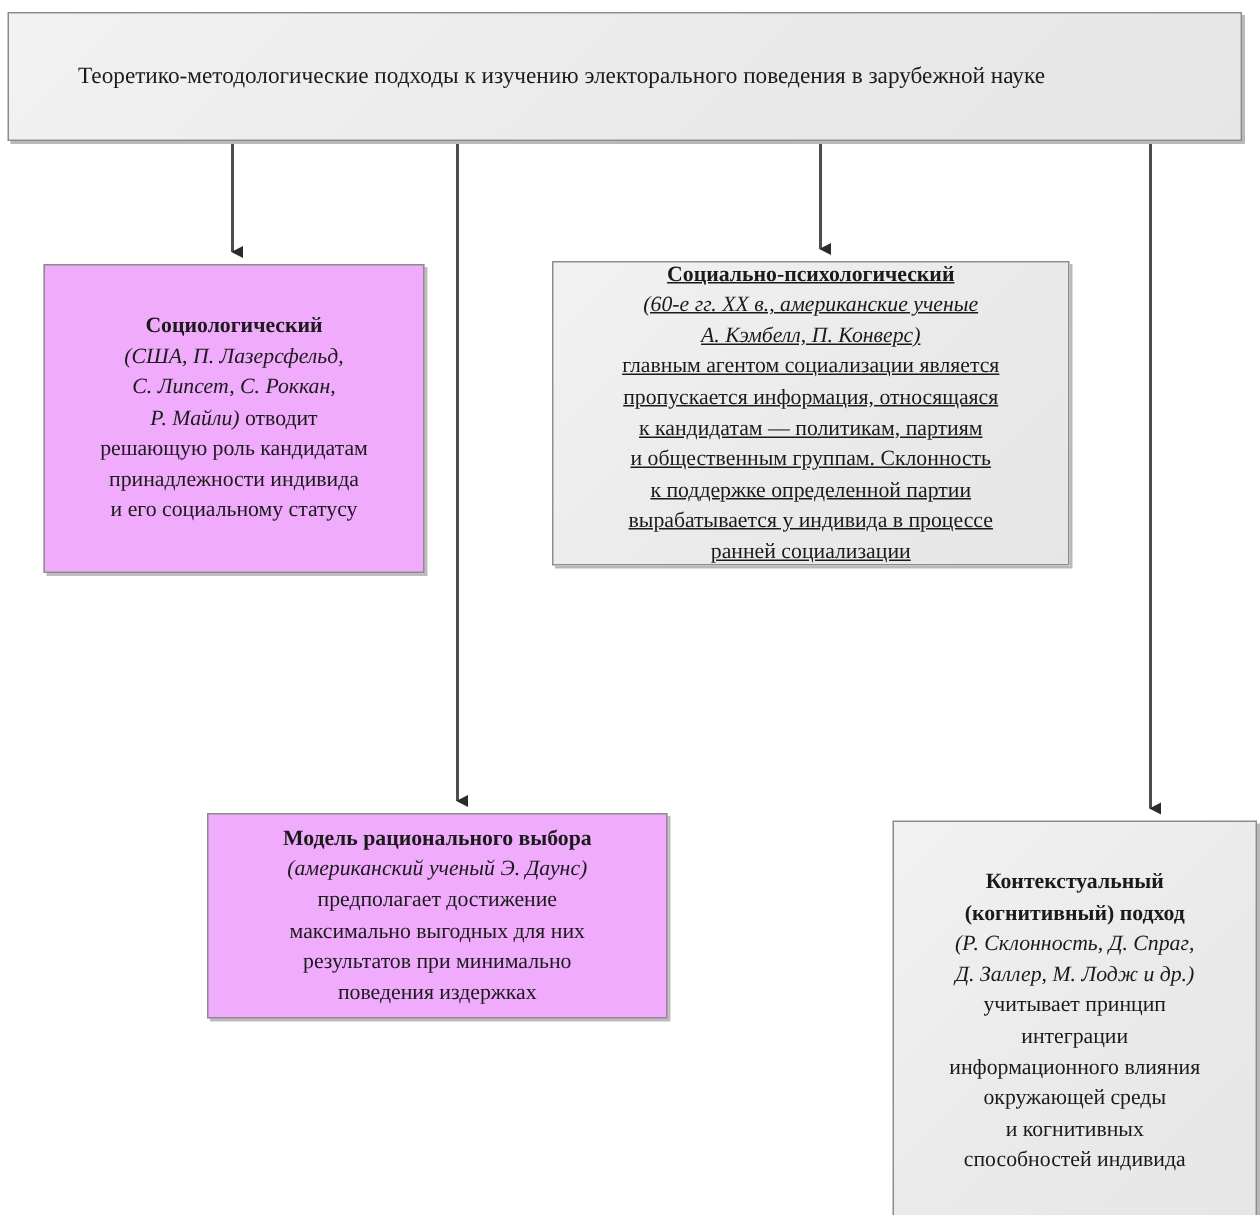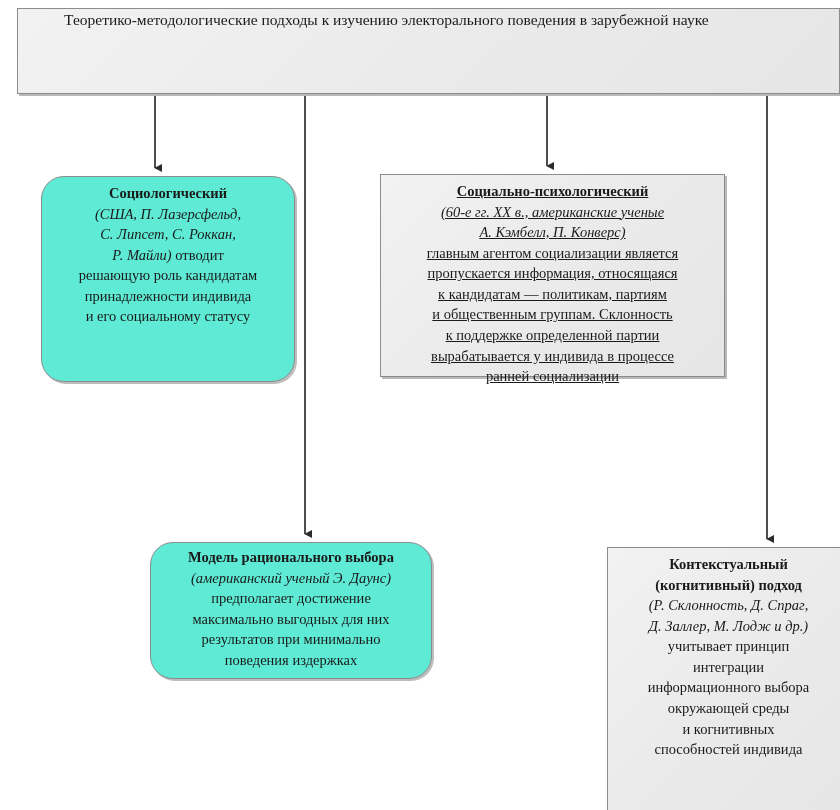--- a/index.html
+++ b/index.html
@@ -29,29 +29,27 @@
   .node {
     position: absolute;
     z-index: 2;
     box-sizing: border-box;
     background: linear-gradient(135deg, #f2f2f2 0%, #eaeaea 55%, #e6e6e6 100%);
     border: 1px solid #8c8c8c;
     box-shadow: 2px 2px 0 0 #b9b9b9;
     display: flex;
     flex-direction: column;
     align-items: center;
-    justify-content: flex-start;
+    justify-content: center;
     text-align: center;
     line-height: 1.42;
-    margin-left: 12px;
   }
   .node.plain {
-    background: #5eead4;
+    background: #f0abfc;
     box-shadow: 2px 2px 0 0 #bdbdbd;
-    border-radius: 23px;
   }
 
   
   .ln { display: block; white-space: nowrap; }
   .bold   { font-weight: bold; }
   .italic { font-style: italic; }
   .mixed .seg-i { font-style: italic; }
   .mixed .seg-n { font-style: normal; }
 
   
@@ -72,21 +70,21 @@
   }
   #node-sociopsych {
     left: 368px; top: 174px;
     width: 345px; height: 203px;
     font-size: 14.5px;
     padding: 6px 4px;
     text-decoration: underline;
   }
   #node-rational {
     left: 138px; top: 542px;
-    width: 282px; height: 137px;
+    width: 307px; height: 137px;
     font-size: 14.5px;
     padding: 4px 4px;
   }
   #node-contextual {
     left: 595px; top: 547px;
     width: 243px; height: 268px;
     font-size: 14.5px;
     padding: 6px 4px;
   }
 </style>
@@ -147,19 +145,19 @@
     <span class="ln">поведения издержках</span>
   </div>
 
   <div class="node" id="node-contextual">
     <span class="ln bold">Контекстуальный</span>
     <span class="ln bold">(когнитивный) подход</span>
     <span class="ln italic">(Р. Склонность, Д. Спраг,</span>
     <span class="ln italic">Д. Заллер, М. Лодж и др.)</span>
     <span class="ln">учитывает принцип</span>
     <span class="ln">интеграции</span>
-    <span class="ln">информационного выбора</span>
+    <span class="ln">информационного влияния</span>
     <span class="ln">окружающей среды</span>
     <span class="ln">и когнитивных</span>
     <span class="ln">способностей индивида</span>
   </div>
 
 </div>
 
 </body></html>

